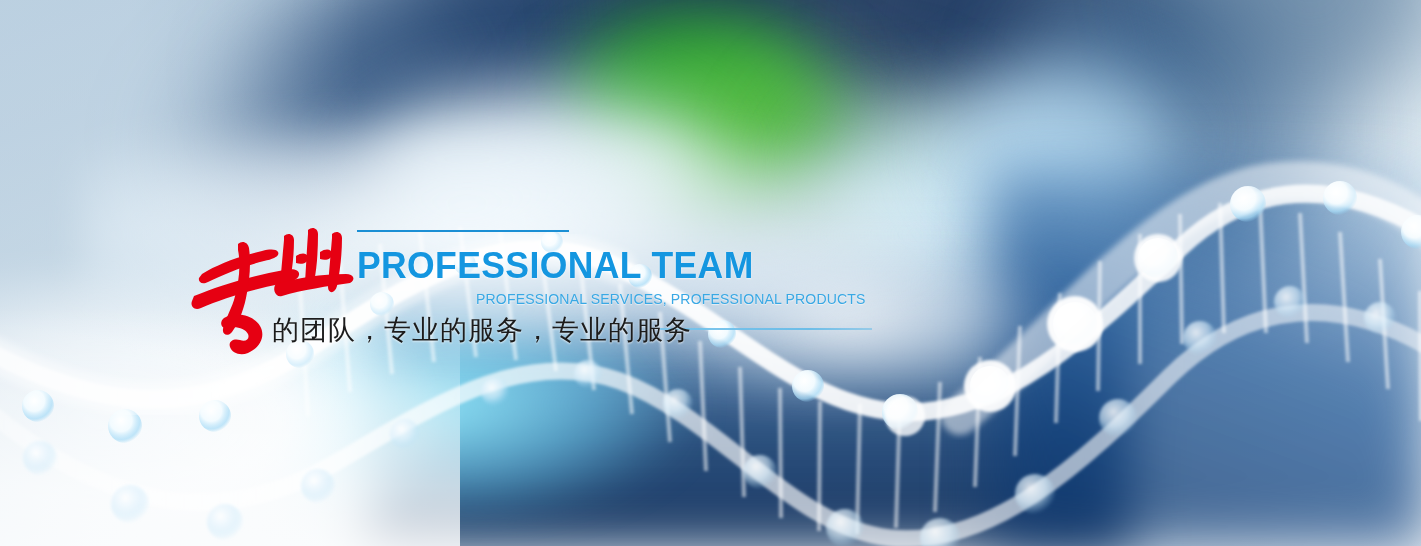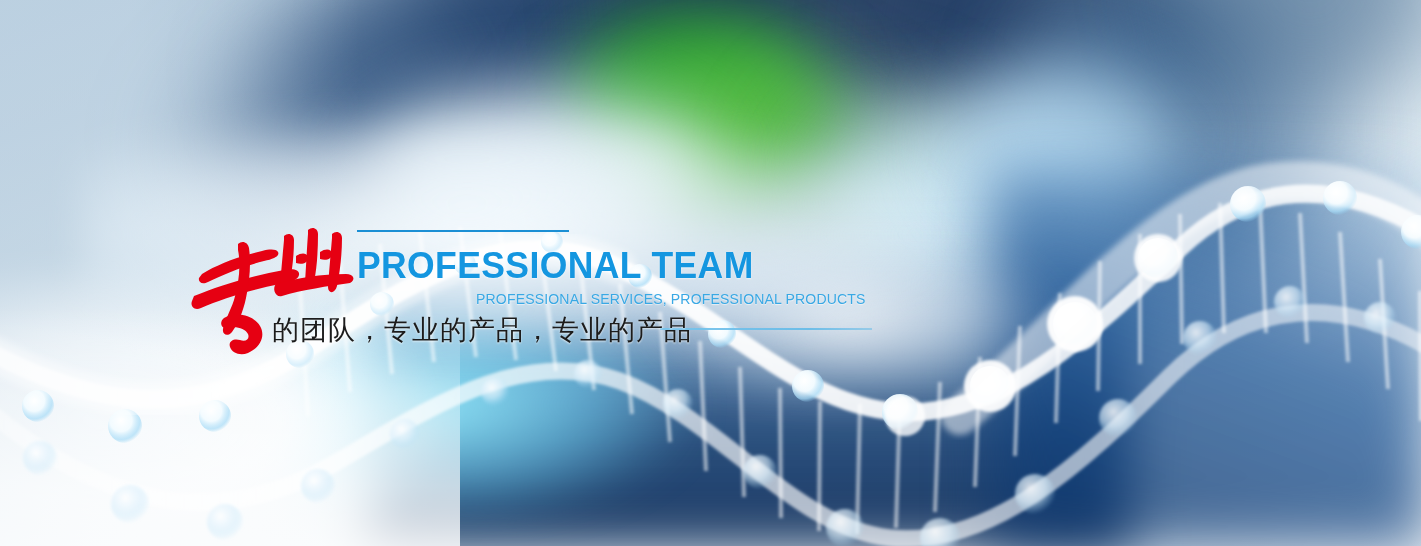--- a/index.html
+++ b/index.html
@@ -450,16 +450,16 @@
     </svg>
 
     <div class="rule rule-top"></div>
 
     <div class="headline">PROFESSIONAL TEAM</div>
 
     <div class="subhead">PROFESSIONAL SERVICES, PROFESSIONAL PRODUCTS</div>
 
     <div class="rule rule-bottom"></div>
 
-    <div class="cn-line">的团队，专业的产品，专业的产品</div>
+    <div class="cn-line">的团队，专业的服务，专业的服务</div>
   </div>
 
 </div>
 
 </body></html>

